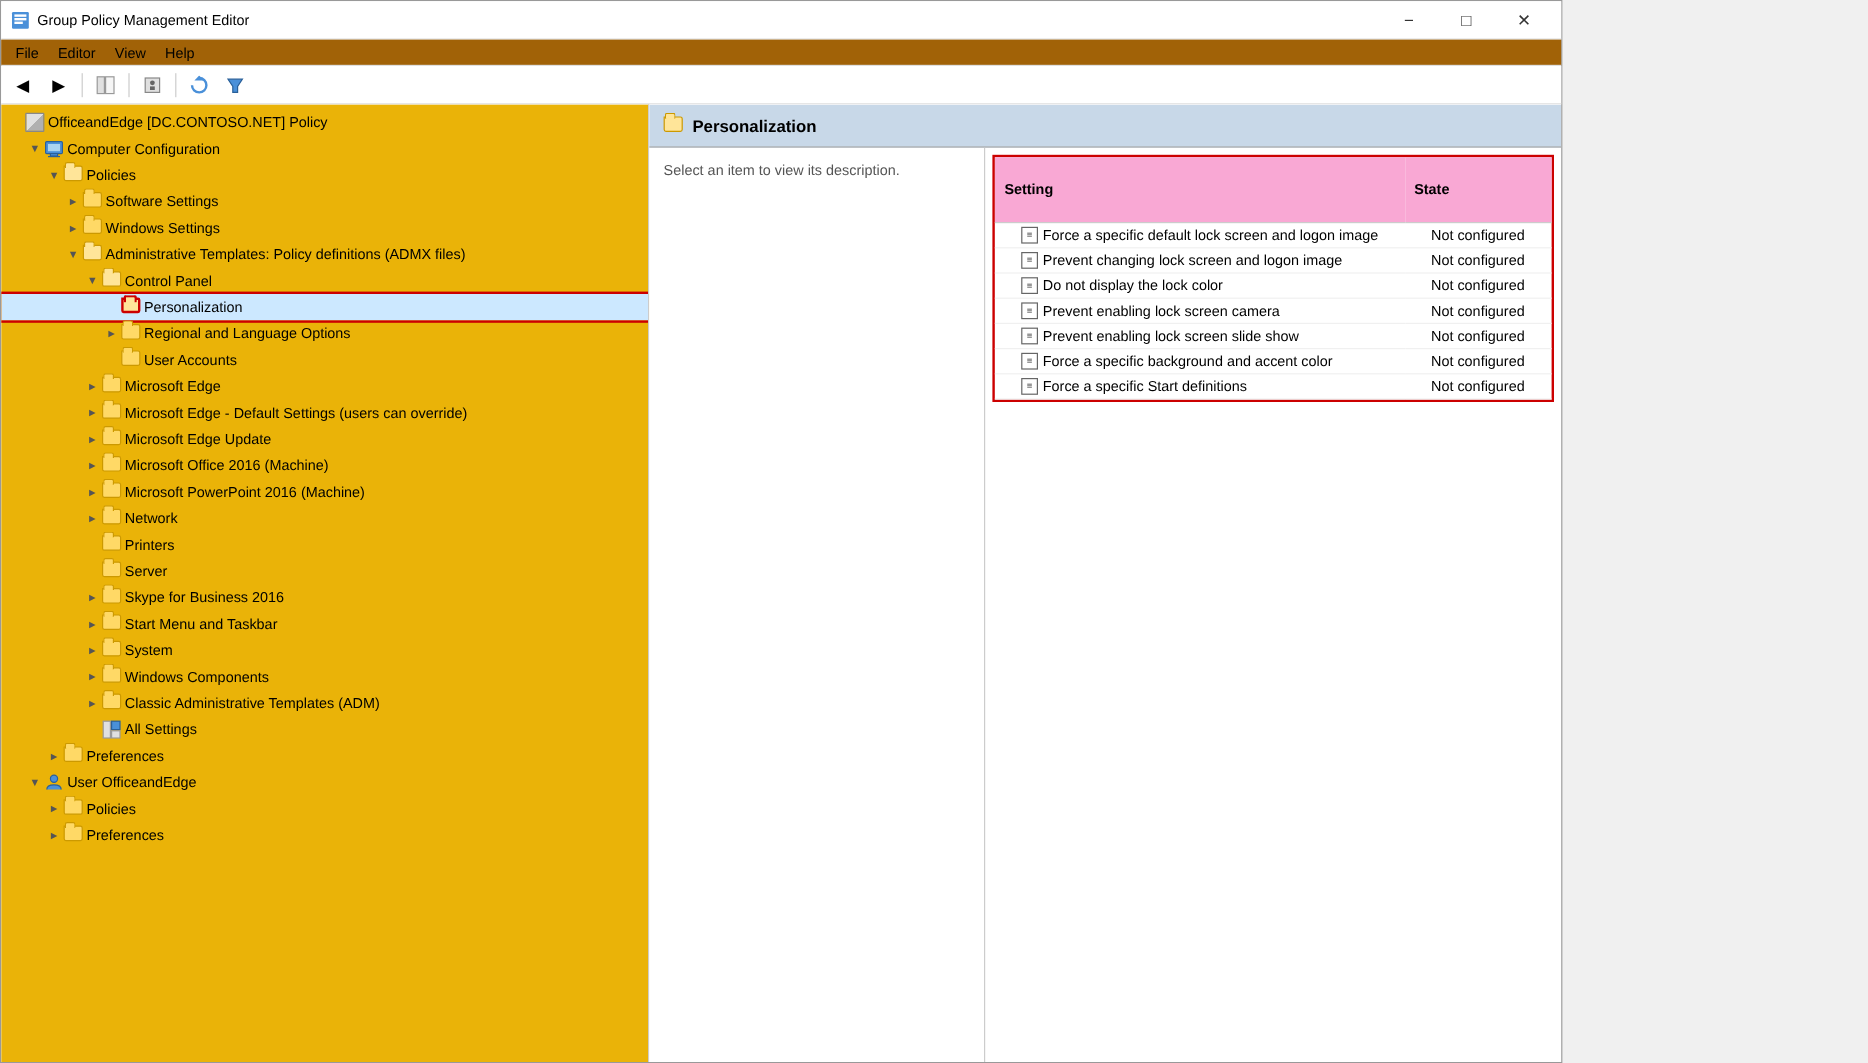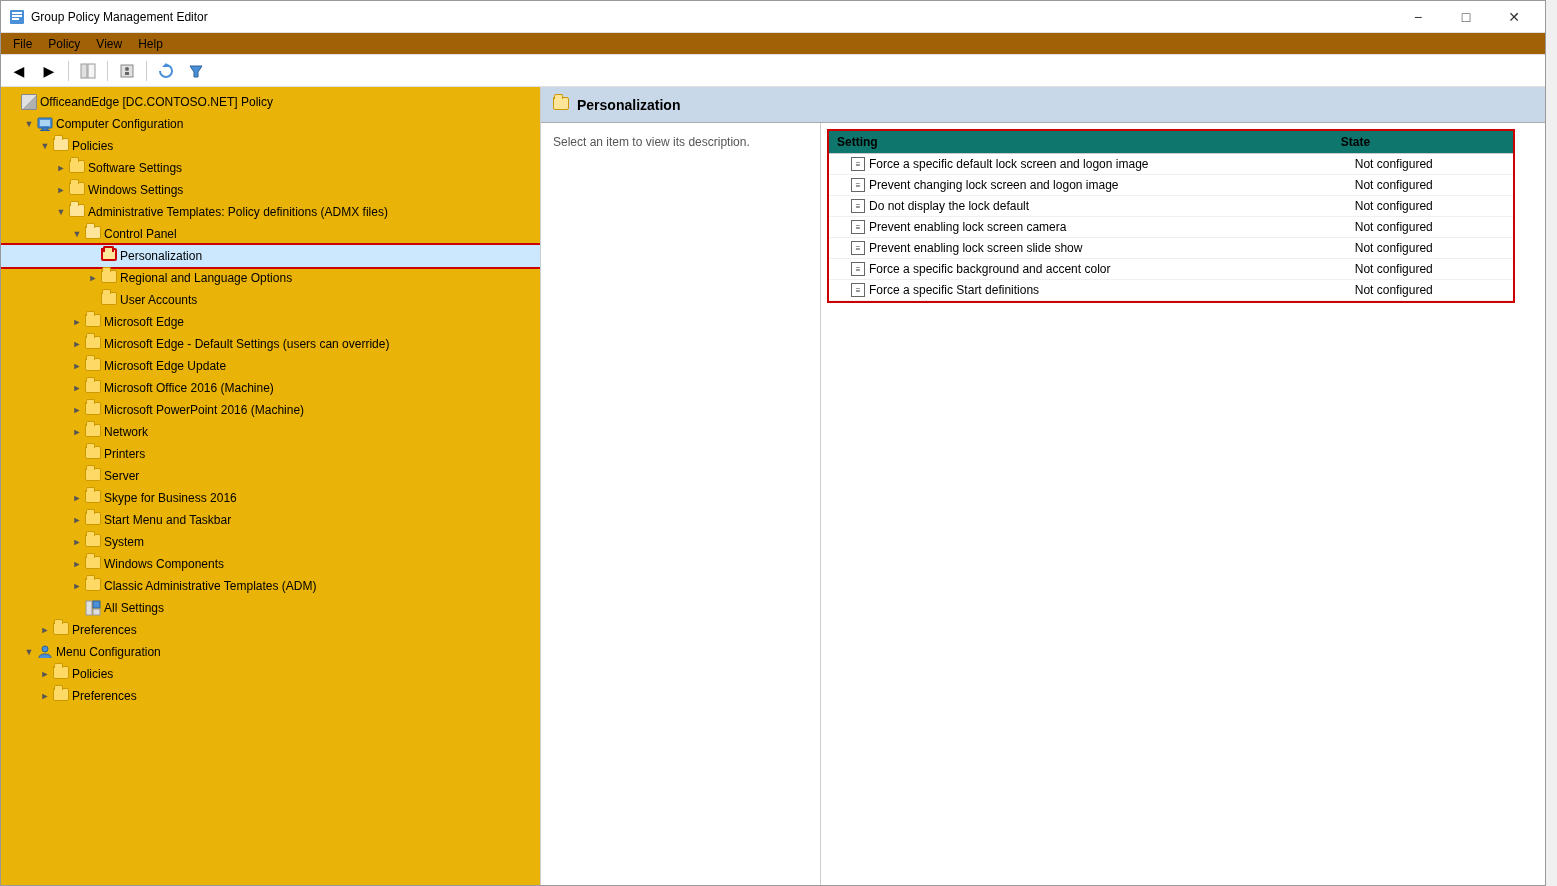--- a/index.html
+++ b/index.html
@@ -7,21 +7,21 @@
       font-family: 'Segoe UI', Tahoma, Geneva, Verdana, sans-serif;
       font-size: 12px;
       background: #f0f0f0;
       width: 1557px;
       height: 886px;
       overflow: hidden;
     }
 
     
     .window {
-      width: 1546px;
+      width: 1302px;
       height: 886px;
       background: #fff;
       border: 1px solid #999;
       display: flex;
       flex-direction: column;
     }
 
     .title-bar {
       background: #fff;
       height: 32px;
@@ -280,25 +280,25 @@
       overflow-y: auto;
     }
 
     .settings-table {
       width: 100%;
       border-collapse: collapse;
     }
 
     .settings-table th {
       text-align: left;
-      padding: 4px 8px;
+      padding: 20px 8px;
       font-size: 12px;
       font-weight: bold;
       border-bottom: 1px solid #ccc;
-      background: #0f766e;
+      background: #f9a8d4;
       position: sticky;
       top: 0;
     }
 
     .settings-table td {
       padding: 3px 22px;
       font-size: 12px;
       border-bottom: 1px solid #f0f0f0;
       vertical-align: middle;
     }
@@ -361,21 +361,21 @@
     <span class="title-bar-text">Group Policy Management Editor</span>
     <div class="title-bar-controls">
       <button class="title-btn">−</button>
       <button class="title-btn">□</button>
       <button class="title-btn close">✕</button>
     </div>
   </div>
 
   <div class="menu-bar">
     <span class="menu-item">File</span>
-    <span class="menu-item">Policy</span>
+    <span class="menu-item">Editor</span>
     <span class="menu-item">View</span>
     <span class="menu-item">Help</span>
   </div>
 
   <div class="toolbar">
     <button class="toolbar-btn">◀</button>
     <button class="toolbar-btn">▶</button>
     <div class="toolbar-sep"></div>
     <button class="toolbar-btn">
       <svg width="16" height="16" viewBox="0 0 16 16">
@@ -619,21 +619,21 @@
       </div>
 
       <div class="tree-item indent-1">
         <span class="tree-expander">▼</span>
         <span class="tree-icon">
           <svg width="16" height="16" viewBox="0 0 16 16">
             <circle cx="8" cy="5" r="3" fill="#4a90d9" stroke="#2a6099" stroke-width="1"></circle>
             <path d="M2 14 Q2 10 8 10 Q14 10 14 14" fill="#4a90d9" stroke="#2a6099" stroke-width="1"></path>
           </svg>
         </span>
-        <span class="tree-label">Menu Configuration</span>
+        <span class="tree-label">User OfficeandEdge</span>
       </div>
 
       <div class="tree-item indent-2">
         <span class="tree-expander">►</span>
         <span class="tree-icon">
           <span class="folder-icon"></span>
         </span>
         <span class="tree-label">Policies</span>
       </div>
 
@@ -687,21 +687,21 @@
                         <span class="setting-policy-icon"></span>
                         <span>Prevent changing lock screen and logon image</span>
                       </div>
                     </td>
                     <td>Not configured</td>
                   </tr>
                   <tr>
                     <td>
                       <div class="setting-name-cell">
                         <span class="setting-policy-icon"></span>
-                        <span>Do not display the lock default</span>
+                        <span>Do not display the lock color</span>
                       </div>
                     </td>
                     <td>Not configured</td>
                   </tr>
                   <tr>
                     <td>
                       <div class="setting-name-cell">
                         <span class="setting-policy-icon"></span>
                         <span>Prevent enabling lock screen camera</span>
                       </div>

